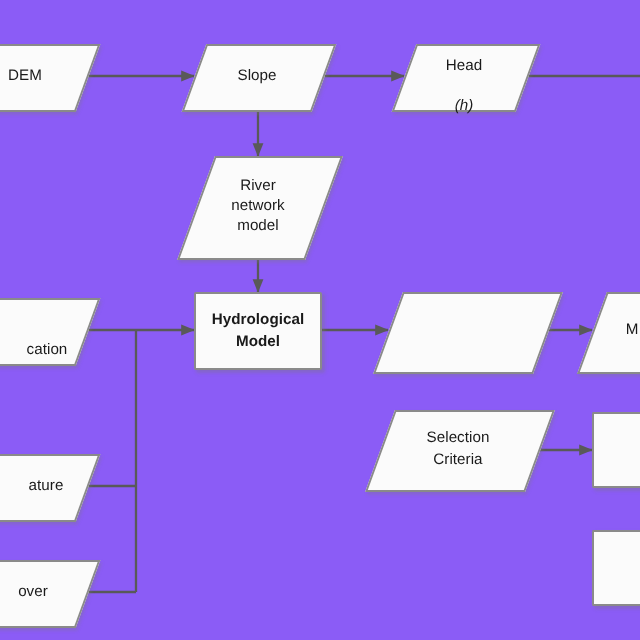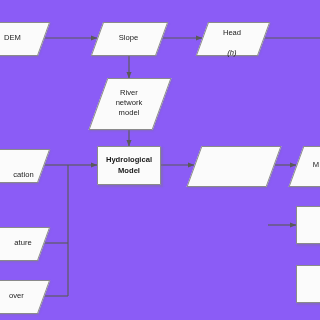--- a/index.html
+++ b/index.html
@@ -174,20 +174,25 @@
   <div class="para clip-left" style="left:-24px; top:227px; width:67px; height:32px;">
     <span class="skewbox"></span>
     <span class="label" style="margin-left:27px;">ature</span>
   </div>
 
   <div class="para clip-left" style="left:-24px; top:280px; width:67px; height:32px;">
     <span class="skewbox"></span>
     <span class="label" style="margin-left:14px;">over</span>
   </div>
 
+  <div class="para" style="left:190px; top:205px; width:78px; height:39px;">
+    <span class="skewbox"></span>
+    <span class="label">Selection
+Criteria</span>
+  </div>
 
   <div class="node rect clip-right" style="left:296px; top:206px; width:34px; height:38px;">
     <span class="label"></span>
   </div>
 
   <div class="node rect clip-right" style="left:296px; top:265px; width:34px; height:38px;">
     <span class="label"></span>
   </div>
 
 </div>

